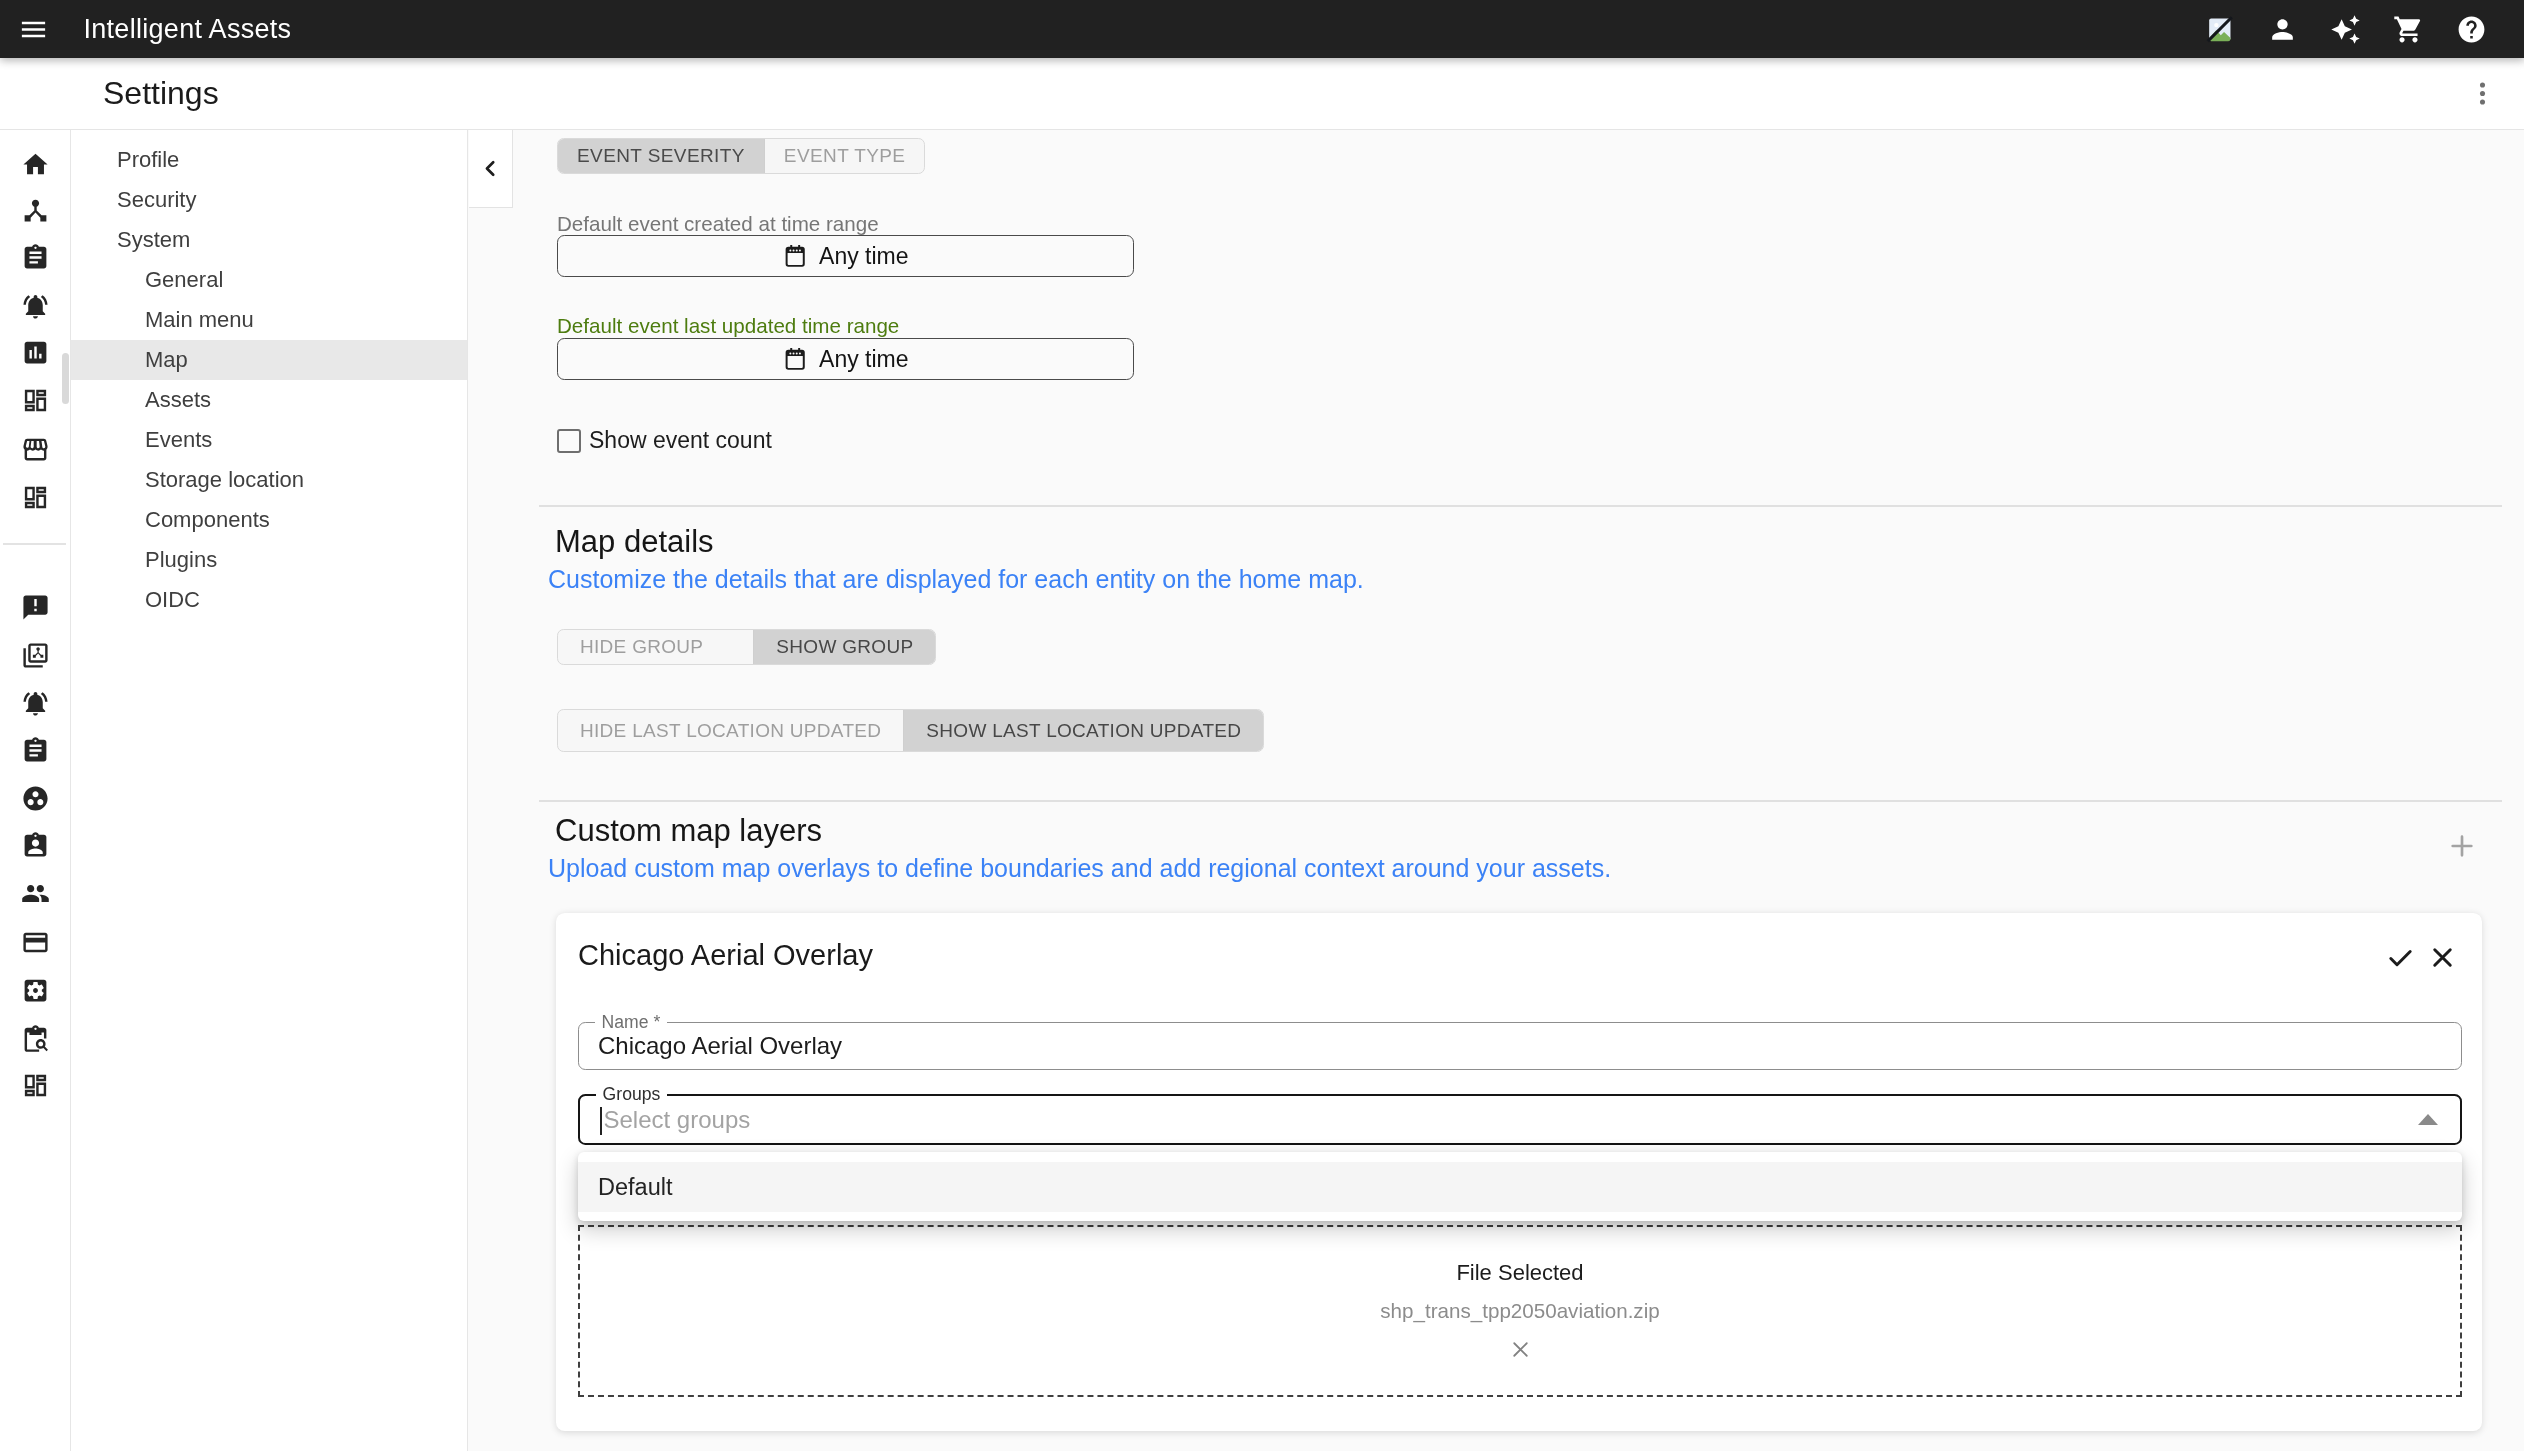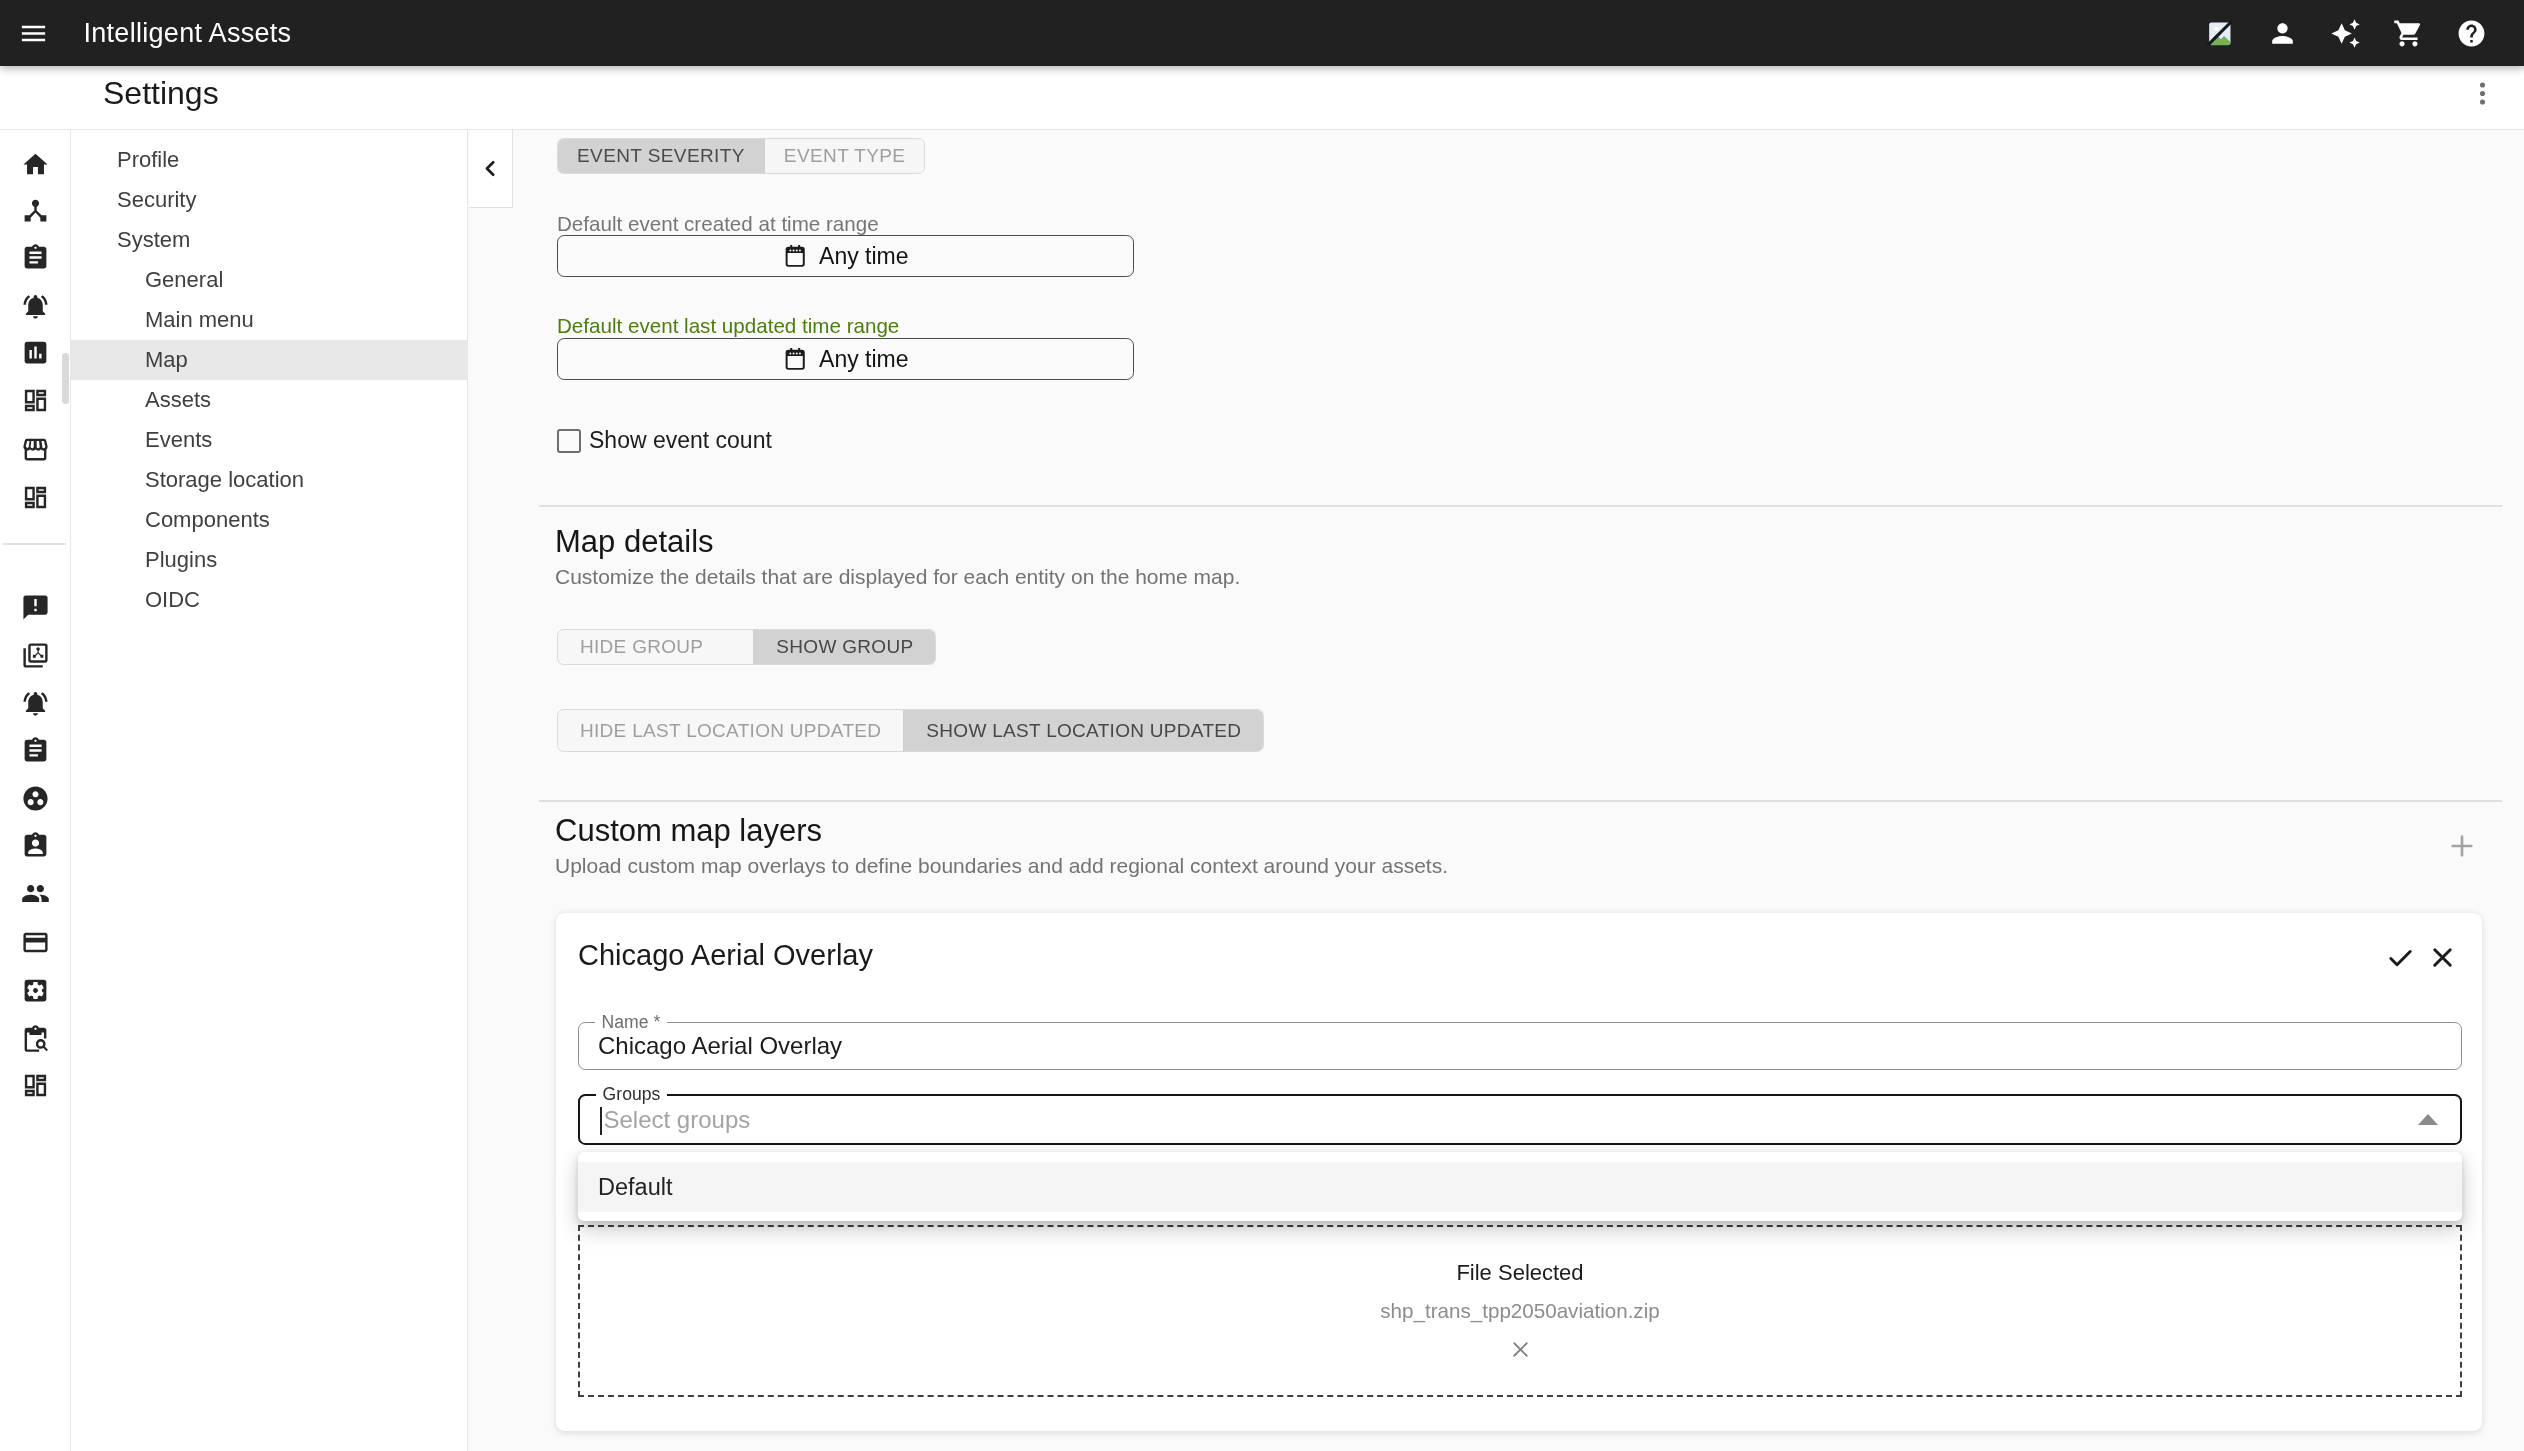--- a/index.html
+++ b/index.html
@@ -2,21 +2,21 @@
 <html style="font-size:11.8px"><head>
 <meta charset="utf-8">
 <style>
   * { margin:0; padding:0; box-sizing:border-box; }
   html,body { width:2525px; height:1451px; }
   body { position:relative; background:#ffffff; font-family:"Liberation Sans", sans-serif; overflow:hidden; }
   .ic { display:inline-block; }
   .ic svg { width:100%; height:100%; display:block; }
 
   
-  .appbar { position:absolute; left:0; top:0; width:2525px; height:66px; background:#212121;
+  .appbar { position:absolute; left:0; top:0; width:2525px; height:58px; background:#212121;
             display:flex; align-items:center; box-shadow:0 2.9px 8.8px rgba(0,0,0,.32); z-index:30; }
   .ic-menu { width:31px; height:31px; color:#ffffff; margin-left:18.4px; cursor:pointer; }
   .appbar-title { color:#ffffff; font-size:27px; margin-left:34px; letter-spacing:0.3px; }
   .appbar-right { margin-left:auto; display:flex; align-items:center; gap:32px; padding-right:38px; }
   .appbar-right .ic { width:31px; height:31px; color:#ffffff; cursor:pointer; }
 
   
   .pageheader { position:absolute; left:0; top:58px; width:2525px; height:72px; background:#ffffff;
                 border-bottom:1.5px solid #e5e5e5; display:flex; align-items:center; z-index:5; }
   .pageheader h1 { font-size:32px; font-weight:400; color:#1b1b1b; margin-left:103px; }
@@ -60,21 +60,21 @@
 
   .chkrow { position:absolute; left:89px; top:297px; display:flex; align-items:center; gap:8px; }
   .chkbox { width:24px; height:24px; border:2.2px solid #6e6e6e; border-radius:2.9px; background:transparent; cursor:pointer; }
   .chklbl { font-size:23px; color:#1d1d1d; }
 
   .divider { position:absolute; left:71px; width:1963px; height:1.5px; background:#e0e0e0; }
   .d1 { top:375px; } .d2 { top:670px; }
 
   .sech { position:absolute; left:87px; font-size:31px; font-weight:400; color:#161616; }
   .h-map { top:394px; } .h-layers { top:683px;text-align:center; }
-  .subt { position:absolute; left:87px; font-size:21px; color:#737373; }
+  .subt { position:absolute; left:80px; font-size:25px; color:#3b82f6; }
   .s1 { top:435px; } .s2 { top:724px; }
 
   .toggle { position:absolute; left:89px; display:flex; border:1.5px solid #dadada; border-radius:6.6px;
             overflow:hidden; background:#f7f7f7; }
   .tg1 { top:499px; height:36px;gap:28px; }
   .tg2 { top:579px; height:43px; }
   .tseg { display:flex; align-items:center; padding:0 22px; font-size:19px; letter-spacing:0.3px; color:#9e9e9e; cursor:pointer; }
   .tseg.sel { background:#d2d2d2; color:#474747; }
   .tseg + .tseg { border-left:1.5px solid #cfcfcf; }
 

